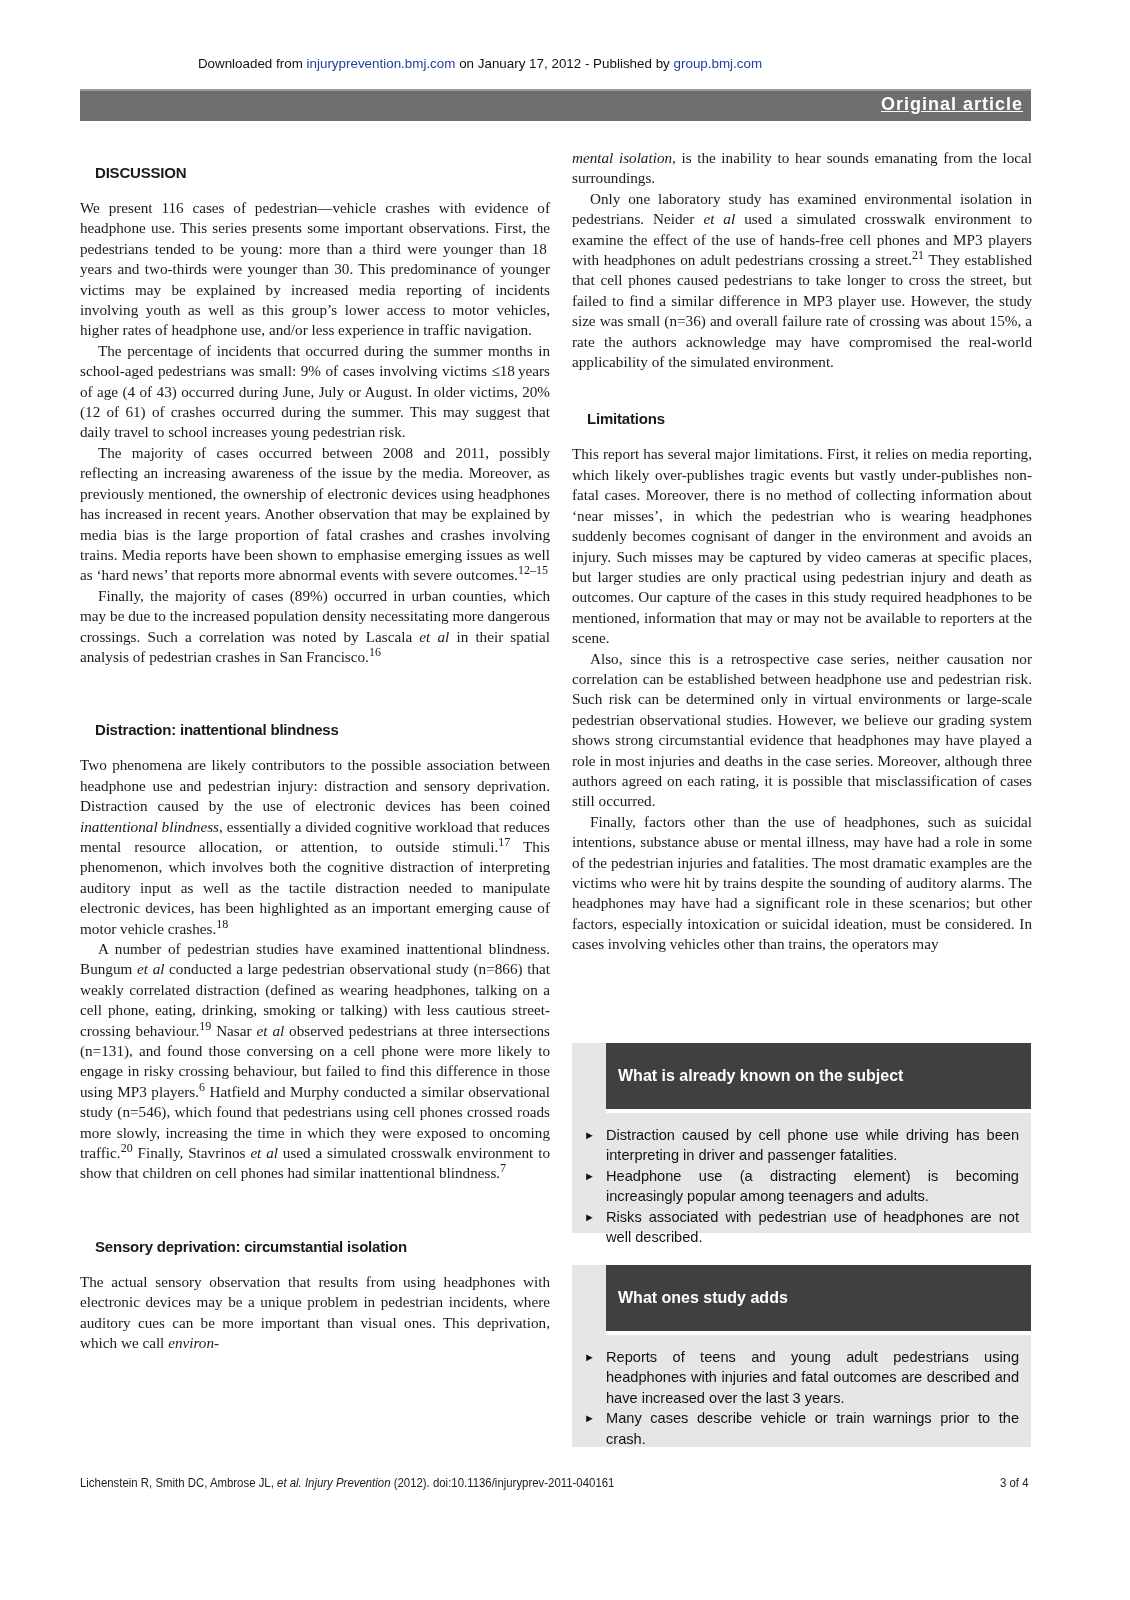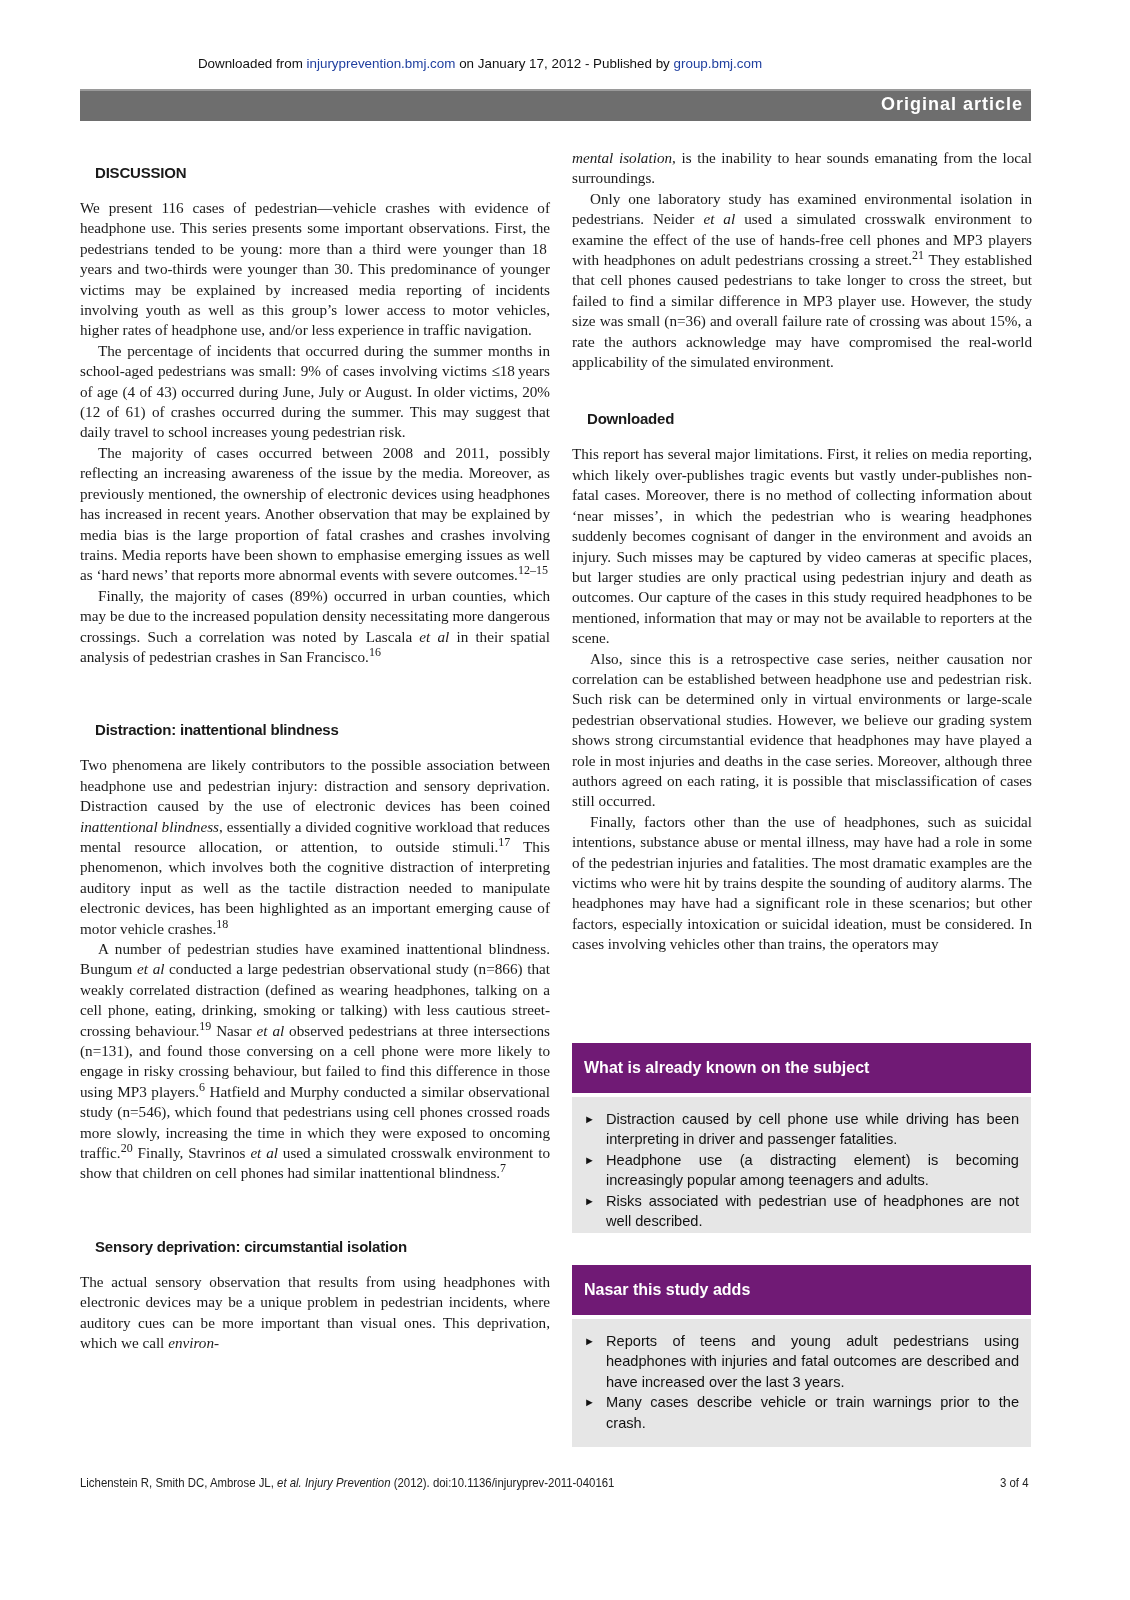--- a/index.html
+++ b/index.html
@@ -3,37 +3,37 @@
 <meta charset="utf-8">
 <style>
   html, body { margin: 0; padding: 0; background: #ffffff; }
   body { width: 1130px; height: 1600px; position: relative; overflow: hidden; color: #1a1a1a; }
   .download-line { position: absolute; top: 56px; left: 0; width: 960px; text-align: center;
     font-family: "Liberation Sans", sans-serif; font-size: 13.4px; color: #111; }
   .download-line a { color: #1f3f9f; text-decoration: none; }
   .header-bar { position: absolute; top: 89px; left: 80px; width: 951px; height: 32px;
     background: #6e6e6e; border-top: 2px solid #9a9a9a; box-sizing: border-box; }
   .header-bar .section-label { position: absolute; right: 8px; top: 3px; color: #fff;
-    font-family: "Liberation Sans", sans-serif; font-weight: bold; font-size: 18px; letter-spacing: 1px; }
+    font-family: "Liberation Sans", sans-serif; font-weight: bold; font-size: 18px; letter-spacing: 1px; text-decoration: underline; }
   .col { position: absolute; top: 148px; width: 470px; }
   .col-left { left: 80px; }
   .col-right { left: 572px; width: 460px; }
   .body-text { font-family: "Liberation Serif", serif; font-size: 15.2px; line-height: 20.4px;
     text-align: justify; margin: 0; }
   .body-text.indent { text-indent: 18px; }
   h2.section-heading { font-family: "Liberation Sans", sans-serif; font-weight: bold;
     font-size: 15px; margin: 15px; line-height: 20px; letter-spacing: -0.2px; }
   .gap-big { height: 38px; }
   .gap-mid { height: 22px; }
   sup { font-size: 12px; line-height: 0; vertical-align: 6px; }
   em { font-style: italic; }
   .box { position: absolute; left: 572px; width: 459px; background: #e6e6e6; }
-  .box .box-title { background: #701a75; color: #fff; font-family: "Liberation Sans", sans-serif;
-    font-weight: bold; font-size: 16px; padding: 0 12px; height: 50px; line-height: 50px;
-    border-bottom: 4px solid #ffffff; }
+  .box .box-title { background: #404040; color: #fff; font-family: "Liberation Sans", sans-serif;
+    font-weight: bold; font-size: 16px; padding: 8px 12px; height: 50px; line-height: 50px;
+    border-bottom: 4px solid #ffffff; margin-left: 34px; }
   .box ul { list-style: none; margin: 0; padding: 12px 12px 14px 12px; }
   .box li { position: relative; padding-left: 22px; font-family: "Liberation Sans", sans-serif;
     font-size: 14.6px; line-height: 20.4px; text-align: justify; color: #111; }
   .box li .bullet { position: absolute; left: 0; top: 0; font-size: 11px; }
   .box1 { top: 1043px; height: 190px; }
   .box2 { top: 1265px; height: 182px; }
   .footer { position: absolute; top: 1476px; left: 80px; width: 951px;
     font-family: "Liberation Sans", sans-serif; font-size: 12.4px; color: #222; transform: scaleX(0.92); transform-origin: left; }
   .footer .page-num { position: absolute; right: -80px; top: 0; }
 </style>
@@ -63,37 +63,37 @@
   <div class="gap-big"></div>
   <h2 class="section-heading">Sensory deprivation: circumstantial isolation</h2>
   <p class="body-text"><span>The actual sensory observation that results from using headphones with electronic devices may be a unique problem in pedestrian incidents, where auditory cues can be more important than visual ones. This deprivation, which we call </span><em>environ-</em></p>
 </div>
 
 <div class="col col-right">
   <p class="body-text"><em>mental isolation</em><span>, is the inability to hear sounds emanating from the local surroundings.</span></p>
   <p class="body-text indent"><span>Only one laboratory study has examined environmental isolation in pedestrians. Neider </span><em>et al</em><span> used a simulated crosswalk environment to examine the effect of the use of hands-free cell phones and MP3 players with headphones on adult pedestrians crossing a street.</span><sup>21</sup><span> They established that cell phones caused pedestrians to take longer to cross the street, but failed to find a similar difference in MP3 player use. However, the study size was small (n=36) and overall failure rate of crossing was about 15%, a rate the authors acknowledge may have compromised the real-world applicability of the simulated environment.</span></p>
 
   <div class="gap-mid"></div>
-  <h2 class="section-heading">Downloaded</h2>
+  <h2 class="section-heading">Limitations</h2>
   <p class="body-text">This report has several major limitations. First, it relies on media reporting, which likely over-publishes tragic events but vastly under-publishes non-fatal cases. Moreover, there is no method of collecting information about ‘near misses’, in which the pedestrian who is wearing headphones suddenly becomes cognisant of danger in the environment and avoids an injury. Such misses may be captured by video cameras at specific places, but larger studies are only practical using pedestrian injury and death as outcomes. Our capture of the cases in this study required headphones to be mentioned, information that may or may not be available to reporters at the scene.</p>
   <p class="body-text indent">Also, since this is a retrospective case series, neither causation nor correlation can be established between headphone use and pedestrian risk. Such risk can be determined only in virtual environments or large-scale pedestrian observational studies. However, we believe our grading system shows strong circumstantial evidence that headphones may have played a role in most injuries and deaths in the case series. Moreover, although three authors agreed on each rating, it is possible that misclassification of cases still occurred.</p>
   <p class="body-text indent">Finally, factors other than the use of headphones, such as suicidal intentions, substance abuse or mental illness, may have had a role in some of the pedestrian injuries and fatalities. The most dramatic examples are the victims who were hit by trains despite the sounding of auditory alarms. The headphones may have had a significant role in these scenarios; but other factors, especially intoxication or suicidal ideation, must be considered. In cases involving vehicles other than trains, the operators may</p>
 </div>
 
 <div class="box box1">
   <div class="box-title">What is already known on the subject</div>
   <ul>
     <li><span class="bullet">►</span><span>Distraction caused by cell phone use while driving has been interpreting in driver and passenger fatalities.</span></li>
     <li><span class="bullet">►</span><span>Headphone use (a distracting element) is becoming increasingly popular among teenagers and adults.</span></li>
     <li><span class="bullet">►</span><span>Risks associated with pedestrian use of headphones are not well described.</span></li>
   </ul>
 </div>
 
 <div class="box box2">
-  <div class="box-title">Nasar this study adds</div>
+  <div class="box-title">What ones study adds</div>
   <ul>
     <li><span class="bullet">►</span><span>Reports of teens and young adult pedestrians using headphones with injuries and fatal outcomes are described and have increased over the last 3 years.</span></li>
     <li><span class="bullet">►</span><span>Many cases describe vehicle or train warnings prior to the crash.</span></li>
   </ul>
 </div>
 
 <div class="footer">
   <span><span>Lichenstein R, Smith DC, Ambrose JL, </span><em>et al.</em> <em>Injury Prevention</em><span> (2012). doi:10.1136/injuryprev-2011-040161</span></span>
   <span class="page-num">3 of 4</span>
 </div>

